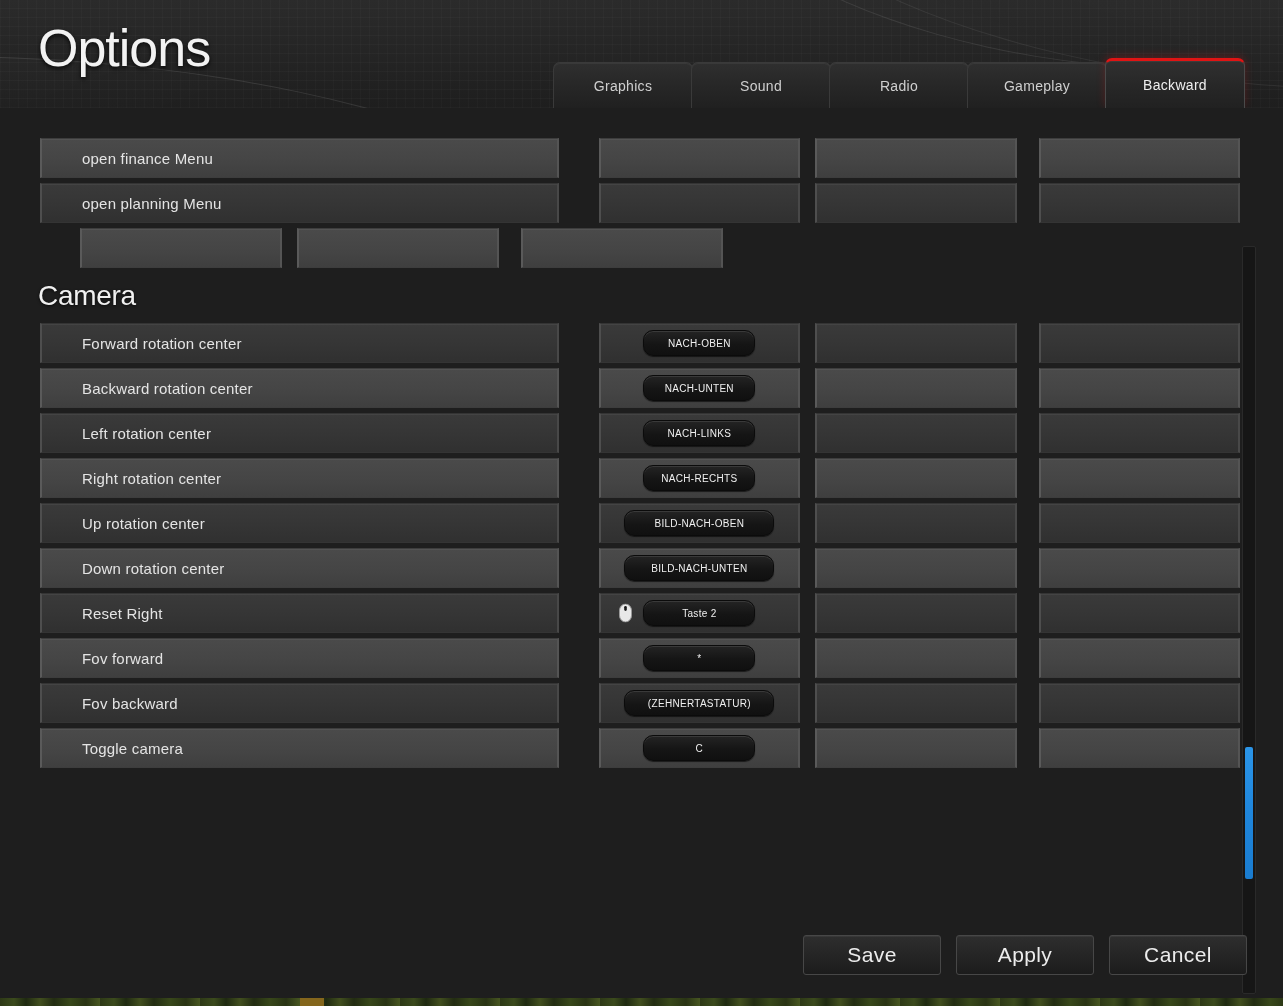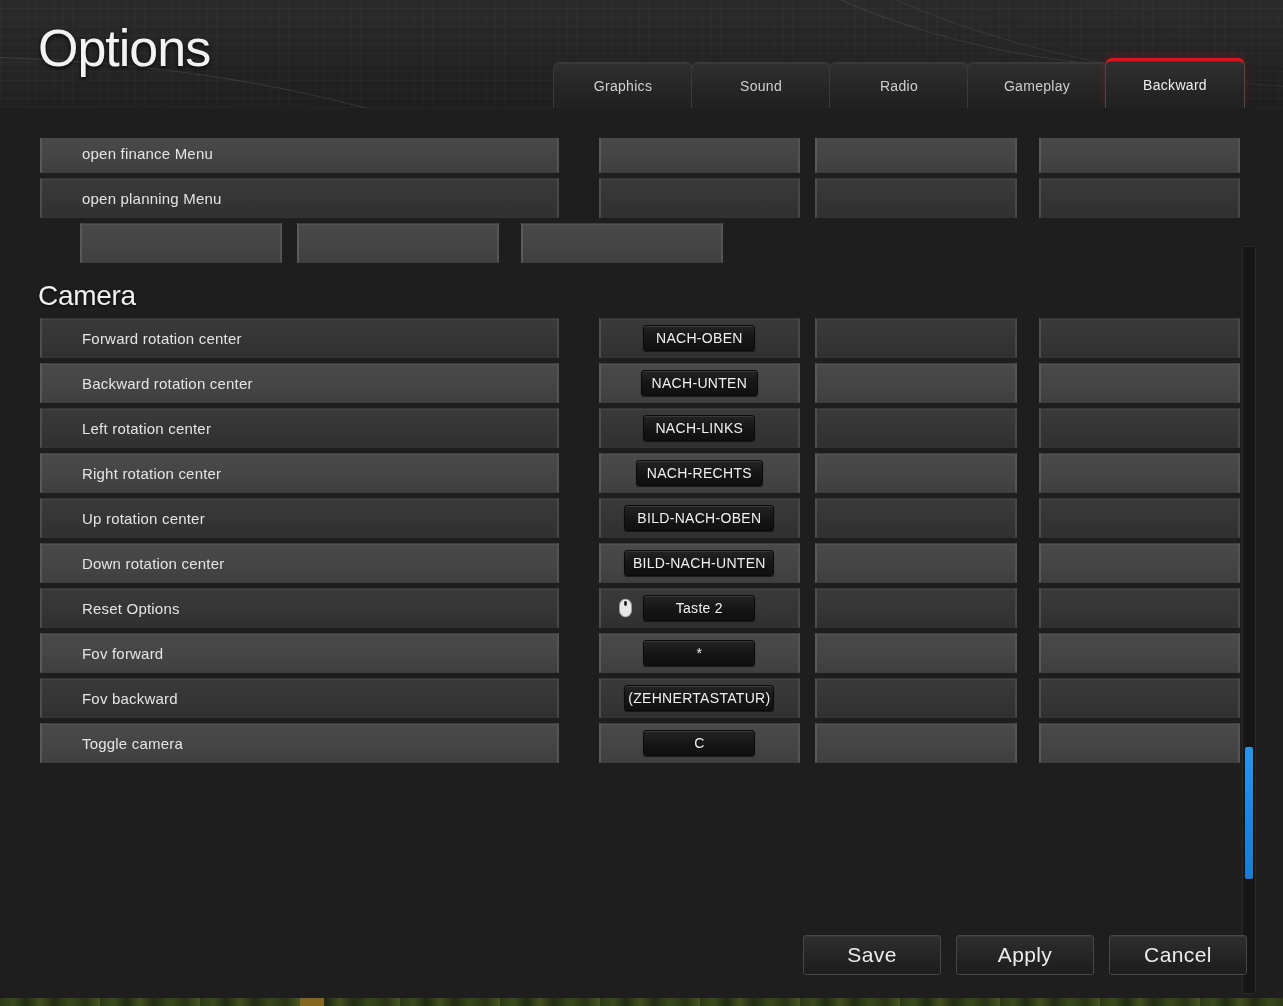--- a/index.html
+++ b/index.html
@@ -162,21 +162,21 @@
     left: 0; top: 30px;
     width: 1240px;
     height: 760px;
     overflow: hidden;
   }
 
   .rows { position: relative; }
 
   .row {
     display: flex;
-    align-items: flex-end;
+    align-items: flex-start;
     height: 35px;
     margin-bottom: 10px;
     padding-left: 40px;
   }
 
   .cell {
     height: 40px;
     border: 1px solid #3d3d3d;
     border-left: 2px solid #5a5a5a;
     border-right: 2px solid #545454;
@@ -207,27 +207,27 @@
   }
 
   
   .key-chip {
     min-width: 112px;
     max-width: 180px;
     height: 26px;
     padding: 0 10px;
     background: linear-gradient(180deg, #242424 0%, #151515 55%, #101010 100%);
     border: 1px solid #0b0b0b;
-    border-radius: 3px;
+    border-radius: 10px;
     box-shadow: inset 0 1px 0 rgba(255,255,255,.10), 0 1px 1px rgba(0,0,0,.6);
     display: flex;
     align-items: center;
     justify-content: center;
     color: #f0f0f0;
-    font-size: 14px;
+    font-size: 10px;
     letter-spacing: .3px;
     white-space: nowrap;
     position: relative;
   }
   .key-chip.wide { min-width: 150px; }
   .key-chip.overflow { overflow: visible; }
   .key-chip.overflow span {
     position: absolute;
     left: 50%;
     transform: translateX(-50%);
@@ -436,21 +436,21 @@
               <div class="cell cell-bind">
                 <div class="key-chip wide overflow">
                   <span>BILD-NACH-UNTEN</span>
                 </div>
               </div>
               <div class="cell cell-bind2"></div>
               <div class="cell cell-bind3"></div>
             </div>
             <div class="row alt">
               <div class="cell cell-action">
-                <span class="action-label">Reset Options</span>
+                <span class="action-label">Reset Right</span>
               </div>
               <div class="cell cell-bind">
                 <svg viewBox="0 0 13 19" class="mouse-icon">
                   <rect x="0.5" y="0.5" width="12" height="18" rx="6" ry="6.5" fill="#e8e8e8" stroke="#9a9a9a"></rect>
                   <rect x="5.2" y="2.4" width="2.6" height="5" rx="1.3" fill="#1a1a1a"></rect>
                 </svg>
                 <div class="key-chip">
                   <span>Taste 2</span>
                 </div>
               </div>

